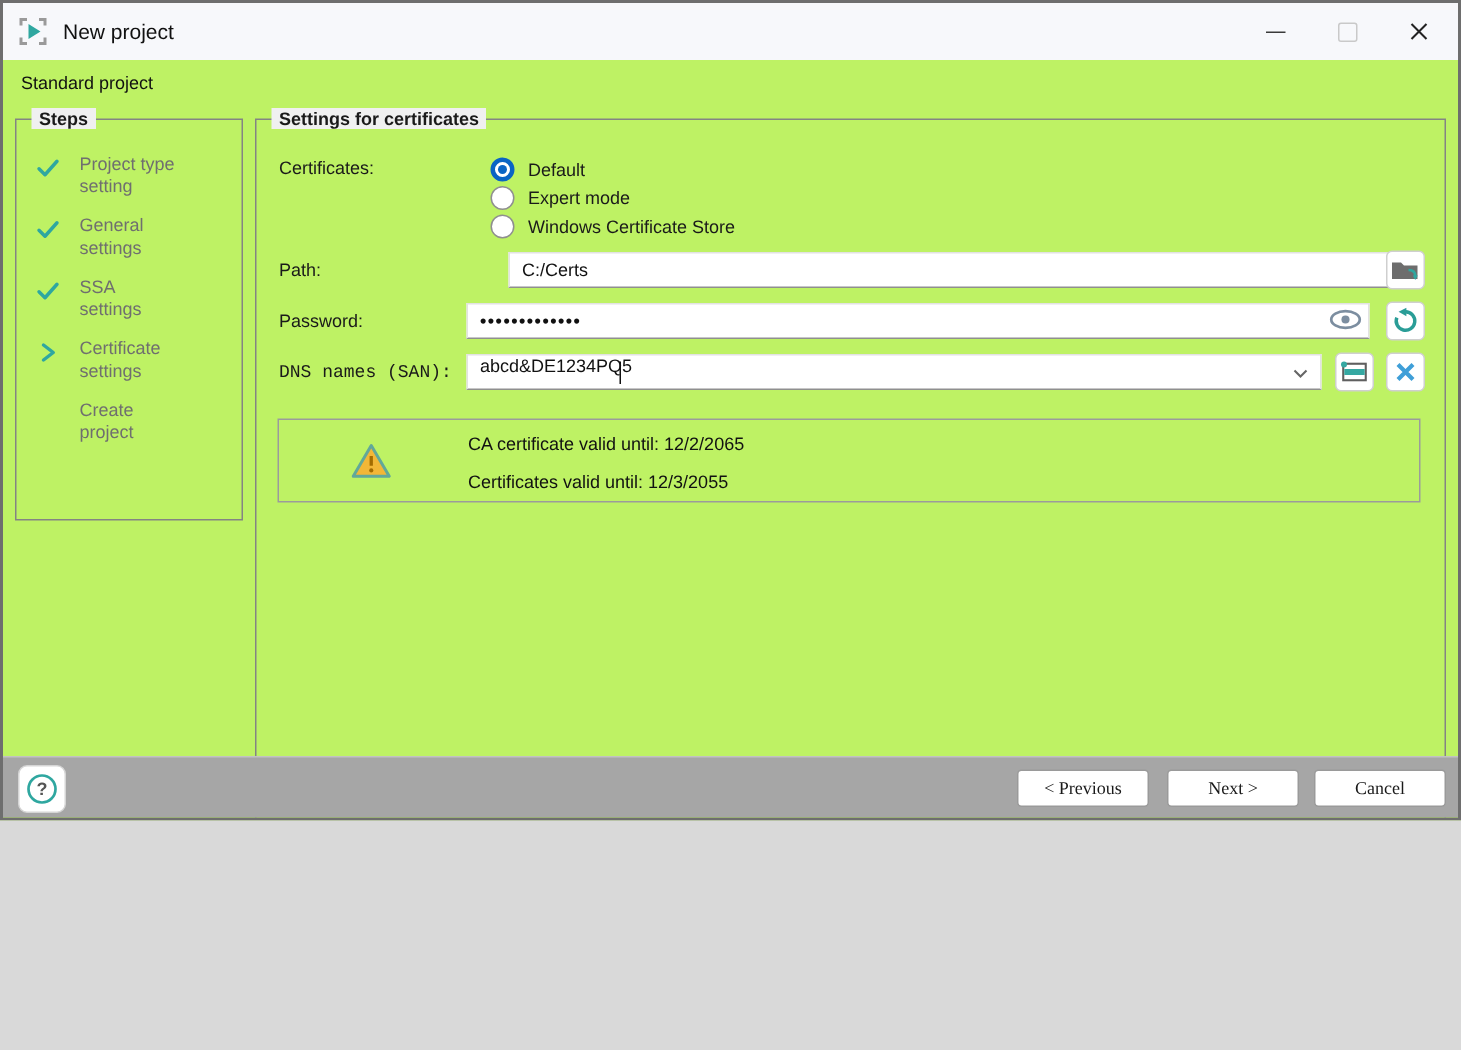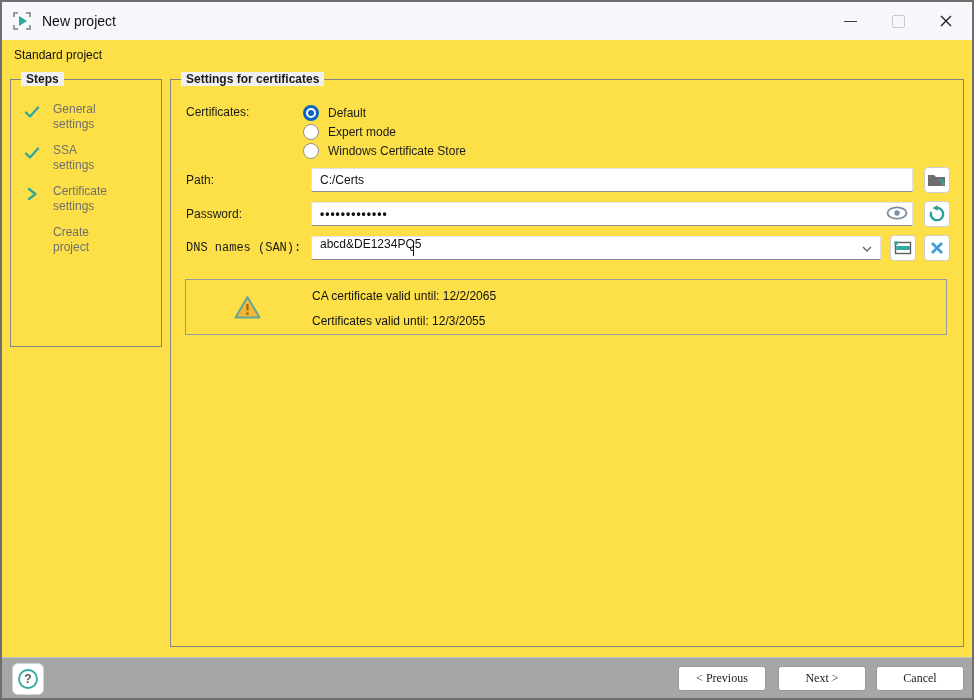--- a/index.html
+++ b/index.html
@@ -1,18 +1,18 @@
 <!DOCTYPE html>
 <html><head>
 <meta charset="utf-8">
 <style>
   html,body { margin:0; padding:0; background:#d9d9d9; }
   .window {
-    position:relative; width:974px; height:700px; box-sizing:border-box;
-    border:2px solid #6e6e6e; background:#fde047;
+    position:relative; width:974px; height:547px; box-sizing:border-box;
+    border:2px solid #6e6e6e; background:#bef264;
     font-family:"Liberation Sans", sans-serif; font-size:12px; color:#1a1a1a;
     overflow:hidden;
   }
   
   .titlebar { position:absolute; left:0; top:0; right:0; height:38px;
     background:#f7f8fb; display:flex; align-items:center; padding-left:10px; box-sizing:border-box; }
   .app-icon { width:20px; height:20px; margin-right:10px; }
   .title { font-size:14px; color:#111; }
   .win-controls { position:absolute; right:2px; top:0; height:38px; display:flex; }
   .win-btn { width:48px; height:38px; display:flex; align-items:center; justify-content:center; }
@@ -26,21 +26,21 @@
     font-weight:bold; color:#1a1a1a; white-space:nowrap; }
   .steps-box { left:8px; top:77px; width:152px; height:268px; }
   .settings-box { left:168px; top:77px; width:794px; height:568px; }
   
   .steps-list { margin:0; padding:22px 0 0 12px; list-style:none; }
   .step { display:flex; gap:10px; margin-bottom:11px; }
   .step-icon { flex:0 0 20px; width:20px; padding-top:1px; }
   .step-text { color:#6f6f6f; line-height:15px; }
   
   .row-label { position:absolute; left:15px; color:#1a1a1a; }
-  .radio-group { position:absolute; left:132px; top:23px; }
+  .radio-group { position:absolute; left:156px; top:23px; }
   .radio-row { display:flex; align-items:center; gap:9px; height:19px; cursor:default; }
   .radio { position:relative; width:16px; height:16px; border-radius:50%;
     border:1px solid #8f8f8f; background:#fff; box-sizing:border-box; flex:0 0 16px; }
   .radio.sel { border:3px solid #0a64c4; }
   .radio.sel::after { content:""; position:absolute; left:50%; top:50%; width:6px; height:6px;
     margin:-3px 0 0 -3px; border-radius:50%; background:#0a64c4; }
   .tfield { position:absolute; left:140px; width:602px; height:24px; box-sizing:border-box;
     background:#fff; border:1px solid #e2e2e2; border-bottom:1px solid #8f8f8f;
     padding:0 8px; font-family:"Liberation Sans",sans-serif; font-size:12px; color:#111; }
   .icon-btn { position:absolute; width:26px; height:26px; box-sizing:border-box;
@@ -106,20 +106,30 @@
   <div class="groupbox steps-box">
     <span class="legend">Steps</span>
     <ul class="steps-list">
       <li class="step">
         <span class="step-icon">
           <svg width="18" height="18" viewBox="0 0 18 18">
               <path d="M3 9.5 L7 13.5 L15 4.5" fill="none" stroke="#2fa7a0" stroke-width="2.3" stroke-linecap="round" stroke-linejoin="round"></path>
             </svg>
         </span>
         <span class="step-text">
+          <span>Project type</span><br><span>setting</span>
+        </span>
+      </li>
+      <li class="step">
+        <span class="step-icon">
+          <svg width="18" height="18" viewBox="0 0 18 18">
+              <path d="M3 9.5 L7 13.5 L15 4.5" fill="none" stroke="#2fa7a0" stroke-width="2.3" stroke-linecap="round" stroke-linejoin="round"></path>
+            </svg>
+        </span>
+        <span class="step-text">
           <span>General</span><br><span>settings</span>
         </span>
       </li>
       <li class="step">
         <span class="step-icon">
           <svg width="18" height="18" viewBox="0 0 18 18">
               <path d="M3 9.5 L7 13.5 L15 4.5" fill="none" stroke="#2fa7a0" stroke-width="2.3" stroke-linecap="round" stroke-linejoin="round"></path>
             </svg>
         </span>
         <span class="step-text">
@@ -158,21 +168,21 @@
         <span class="radio"></span>
         <span>Expert mode</span>
       </div>
       <div class="radio-row">
         <span class="radio"></span>
         <span>Windows Certificate Store</span>
       </div>
     </div>
 
     <span class="row-label" style="top:93px;">Path:</span>
-    <input class="tfield" style="top: 88px;" type="text" value="C:/Certs">
+    <input class="tfield" style="top: 88px; margin-left: 28px;" type="text" value="C:/Certs">
     <button class="icon-btn" style="left:753px; top:87px;">
       <svg width="20" height="16" viewBox="0 0 20 16">
         <path d="M1 3 h6 l2 2 h9 v9 h-17 z" fill="#6d6d6d"></path>
         <path d="M12 8 q4.5 0 4.5 4" fill="none" stroke="#2fa7a0" stroke-width="1.8"></path>
         <path d="M14.8 11.6 h3.4 l-1.7 3 z" fill="#2fa7a0"></path>
       </svg>
     </button>
 
     <span class="row-label" style="top:127px;">Password:</span>
     <input class="tfield" style="top: 122px; letter-spacing: 1px; font-weight: bold;" type="text" value="•••••••••••••">

